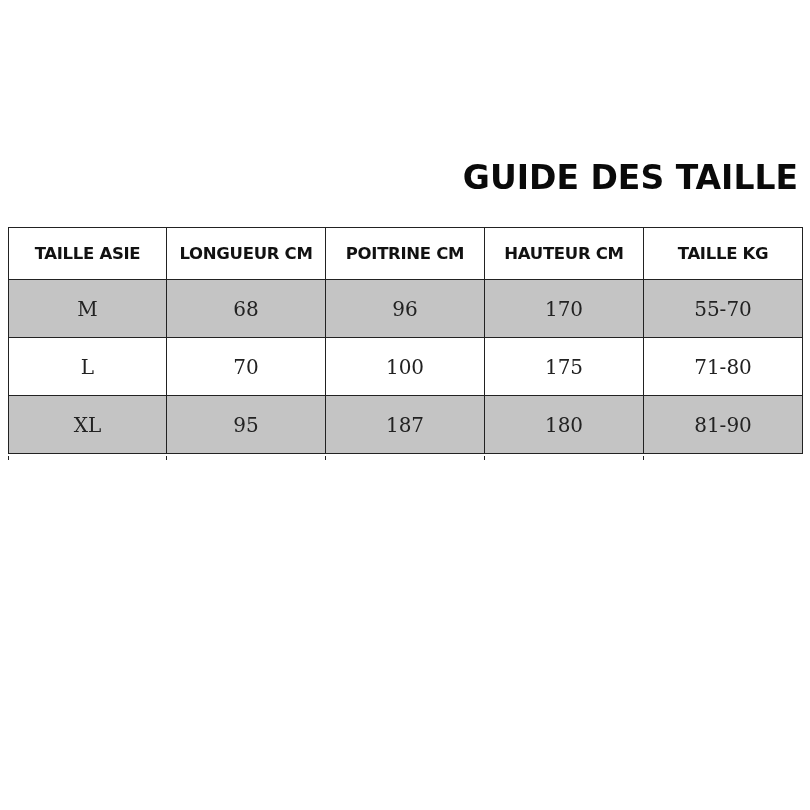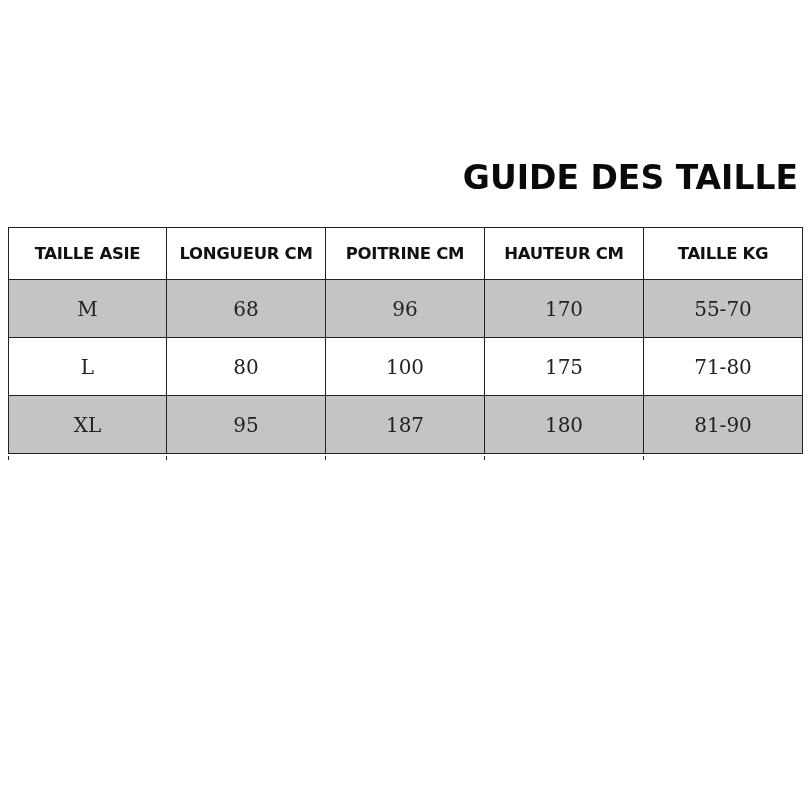--- a/index.html
+++ b/index.html
@@ -54,21 +54,21 @@
   </tr>
   <tr class="shade">
     <td>M</td>
     <td>68</td>
     <td>96</td>
     <td>170</td>
     <td>55-70</td>
   </tr>
   <tr class="plain">
     <td>L</td>
-    <td>80</td>
+    <td>70</td>
     <td>100</td>
     <td>175</td>
     <td>71-80</td>
   </tr>
   <tr class="shade">
     <td>XL</td>
     <td>95</td>
     <td>187</td>
     <td>180</td>
     <td>81-90</td>

